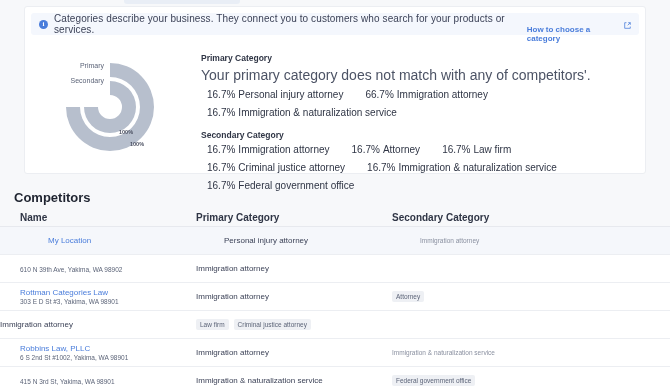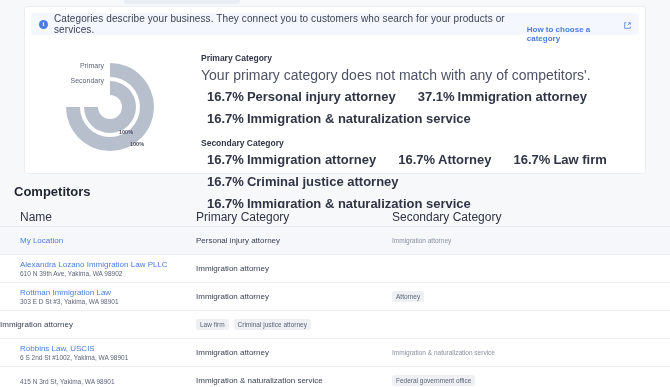--- a/index.html
+++ b/index.html
@@ -131,70 +131,70 @@
     font-size: 14px;
     color: #4c5365;
     margin: 0 0 6px 0;
   }
   .stat-row {
     display: flex;
     flex-wrap: wrap;
     padding-left: 6px;
   }
   .stat {
-    font-size: 13px;
+    font-size: 10px;
     color: #2f3545;
-    font-weight: bold;
+    font-weight: normal;
     margin-right: 22px;
     margin-bottom: 7px;
     white-space: nowrap;
   }
   .stat .pct { margin-right: 3px; }
   .sec-block-2 { margin-top: 5px; }
 
   
   .comp-title {
     position: absolute;
     left: 14px;
-    top: 184px;
+    top: 190px;
     font-size: 13px;
     font-weight: bold;
     color: #1f2430;
     margin: 0;
   }
   .table {
     position: absolute;
     left: 0;
     top: 208px;
     width: 670px;
   }
   .thead {
     display: flex;
     align-items: center;
     height: 18px;
     border-bottom: 1px solid #e7e9ee;
     background: #f7f8fa;
   }
   .th {
-    font-size: 12px;
-    font-weight: normal;
+    font-size: 10px;
+    font-weight: bold;
     color: #2f3545;
   }
   .col-name  { width: 196px; padding-left: 20px; box-sizing: border-box; }
   .col-prim  { width: 196px; }
   .col-sec   { flex: 1; }
 
   .row {
     display: flex;
     align-items: center;
     min-height: 27px;
     border-bottom: 1px solid #eceef2;
     background: #ffffff;
   }
-  .row.highlight { background: #f5f7fb; }
+  .row.highlight { background: #f5f7fb; padding-left: 28px; }
   .row.tall { min-height: 27px; }
 
   .name-link {
     font-size: 8px;
     color: #4a7ddb;
     text-decoration: none;
     display: block;
     cursor: pointer;
   }
   .name-addr {
@@ -264,21 +264,21 @@
       </svg>
     </div>
 
     <div class="sections">
 
       <div>
         <p class="sec-title">Primary Category</p>
         <p class="sec-sub">Your primary category does not match with any of competitors'.</p>
         <div class="stat-row">
           <span class="stat"><span class="pct">16.7%</span><span>Personal injury attorney</span></span>
-          <span class="stat"><span class="pct">37.1%</span><span>Immigration attorney</span></span>
+          <span class="stat"><span class="pct">66.7%</span><span>Immigration attorney</span></span>
           <span class="stat"><span class="pct">16.7%</span><span>Immigration &amp; naturalization service</span></span>
         </div>
       </div>
 
       <div class="sec-block-2">
         <p class="sec-title">Secondary Category</p>
         <div class="stat-row">
           <span class="stat"><span class="pct">16.7%</span><span>Immigration attorney</span></span>
           <span class="stat"><span class="pct">16.7%</span><span>Attorney</span></span>
           <span class="stat"><span class="pct">16.7%</span><span>Law firm</span></span>
@@ -306,49 +306,48 @@
         <a class="name-link">My Location</a>
       </div>
       <div class="col-prim cell-cat">Personal injury attorney</div>
       <div class="col-sec cell-sec">
         <span class="chip plain">Immigration attorney</span>
       </div>
     </div>
 
     <div class="row tall">
       <div class="col-name">
-        <a class="name-link">Alexandra Lozano Immigration Law PLLC</a>
         <span class="name-addr">610 N 39th Ave, Yakima, WA 98902</span>
       </div>
       <div class="col-prim cell-cat">Immigration attorney</div>
       <div class="col-sec cell-sec"></div>
     </div>
 
     <div class="row tall">
       <div class="col-name">
-        <a class="name-link">Rottman Immigration Law</a>
+        <a class="name-link">Rottman Categories Law</a>
         <span class="name-addr">303 E D St #3, Yakima, WA 98901</span>
       </div>
       <div class="col-prim cell-cat">Immigration attorney</div>
       <div class="col-sec cell-sec">
         <span class="chip">Attorney</span>
       </div>
     </div>
 
     <div class="row tall">
       <div class="col-prim cell-cat">Immigration attorney</div>
       <div class="col-sec cell-sec">
         <span class="chip">Law firm</span>
         <span class="chip">Criminal justice attorney</span>
       </div>
     </div>
 
     <div class="row tall">
       <div class="col-name">
-        <a class="name-link">Robbins Law, USCIS</a>
+        <a class="name-link">Robbins Law, PLLC</a>
         <span class="name-addr">6 S 2nd St #1002, Yakima, WA 98901</span>
       </div>
       <div class="col-prim cell-cat">Immigration attorney</div>
       <div class="col-sec cell-sec">
         <span class="chip plain">Immigration &amp; naturalization service</span>
       </div>
     </div>
 
     <div class="row tall">
       <div class="col-name">

